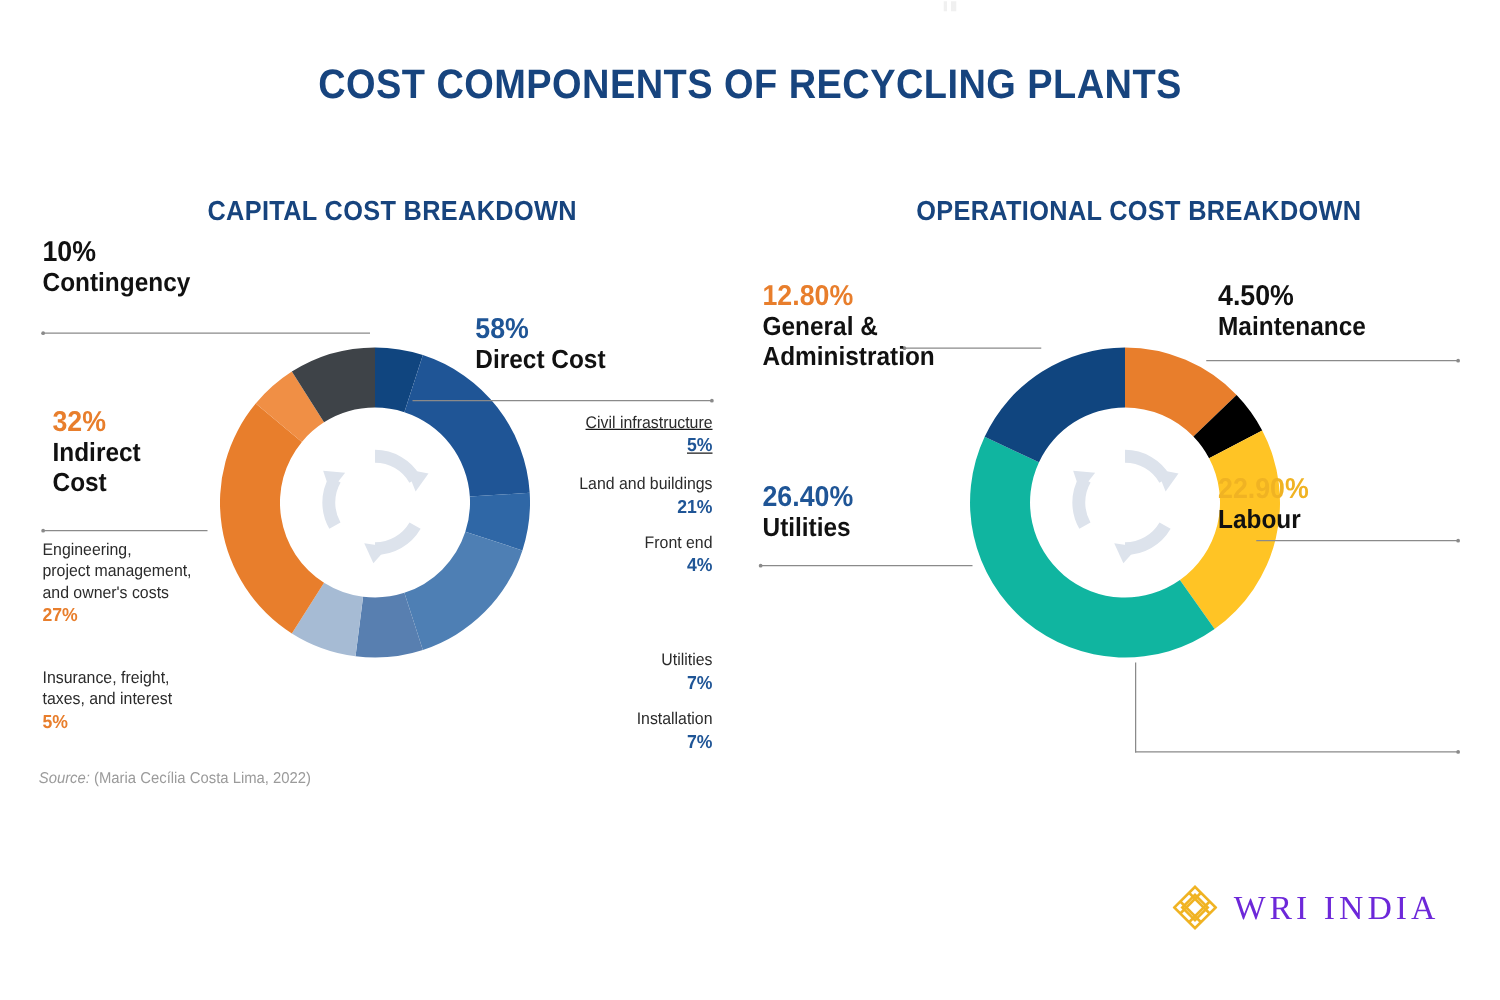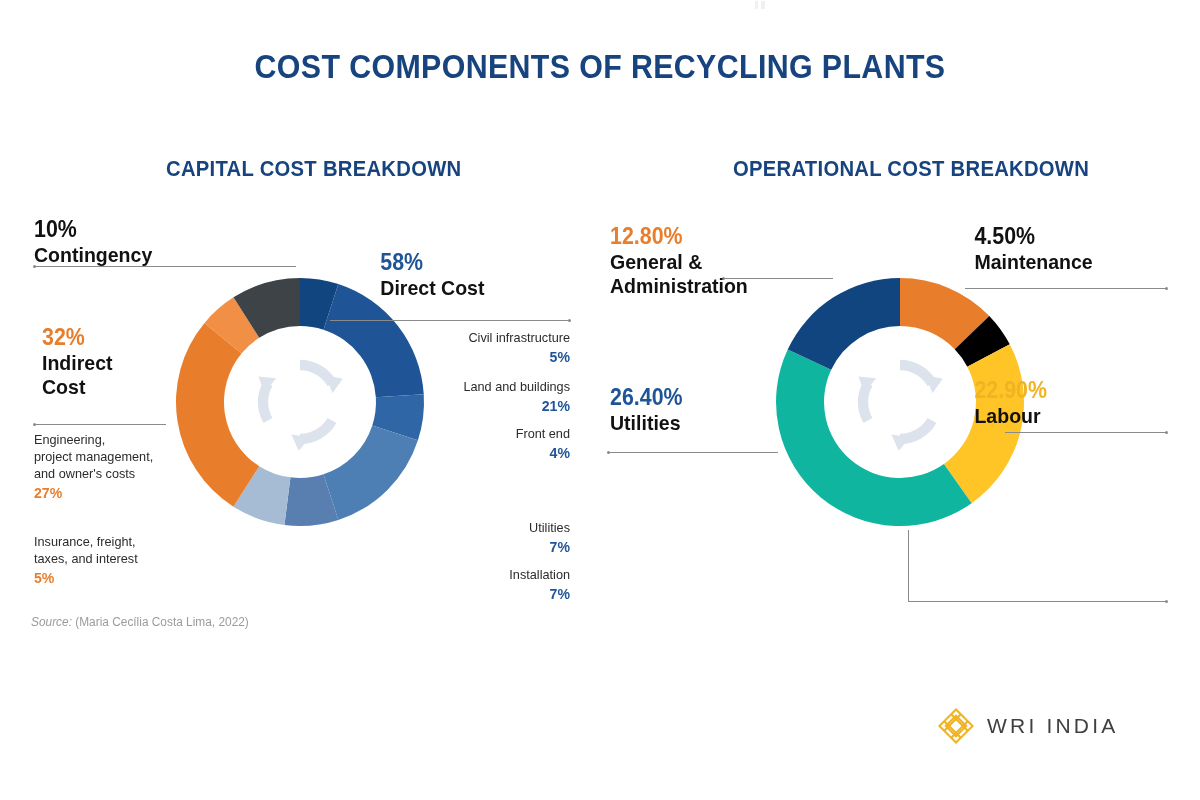--- a/index.html
+++ b/index.html
@@ -148,24 +148,24 @@
   .logo {
     position: absolute;
     left: 938px;
     top: 708px;
     display: flex;
     align-items: center;
     gap: 13px;
   }
   .logo .mark { width: 36px; height: 36px; display: block; }
   .logo .wordmark {
-    font-family: Liberation Sans, sans-serif;
-    font-size: 21px;
+    font-family: Liberation Serif, serif;
+    font-size: 27px;
     letter-spacing: 3.2px;
-    color: #404040;
+    color: #6d28d9;
     white-space: nowrap;
   }
   .top-artifact {
     position: absolute;
     left: 755px;
     top: 1px;
     width: 10px;
     height: 8px;
     opacity: 0.22;
     background: linear-gradient(90deg,#bbb 0 30%,transparent 30% 55%,#bbb 55% 100%);
@@ -229,21 +229,21 @@
 
   <div class="leader" style="left:34px;  top:266px; width:262px;"></div>
   <div class="leader-dot" style="left:33px; top:265px;"></div>
 
   <div class="leader" style="left:34px;  top:424px; width:132px;"></div>
   <div class="leader-dot" style="left:33px; top:423px;"></div>
 
   <div class="leader" style="left:330px; top:320px; width:240px;"></div>
   <div class="leader-dot" style="left:568px; top:319px;"></div>
 
-  <div class="callout l" style="left:34px; top:217px;">
+  <div class="callout l" style="left:34px; top:189px;">
     <div class="pct" style="color:#111111;">10%</div>
     <div class="name">Contingency</div>
   </div>
 
   <div class="callout l" style="left:42px; top:325px;">
     <div class="pct" style="color:#E87E2C;">32%</div>
     <div class="name">Indirect</div>
     <div class="name">Cost</div>
   </div>
 
@@ -258,21 +258,21 @@
     <div class="slabel">and owner's costs</div>
     <div class="sval" style="color:#E87E2C;">27%</div>
   </div>
 
   <div class="subitem l" style="left:34px; top:502px; width:160px;margin-top:32px;">
     <div class="slabel">Insurance, freight,</div>
     <div class="slabel">taxes, and interest</div>
     <div class="sval" style="color:#E87E2C;">5%</div>
   </div>
 
-  <div class="subitem r" style="left:400px; top:330px; width:170px;">
+  <div class="subitem r" style="left:400px; top:330px; width:170px;text-decoration:underline;">
     <div class="slabel">Civil infrastructure</div>
     <div class="sval" style="color:#1F5596;">5%</div>
   </div>
   <div class="subitem r" style="left:400px; top:379px; width:170px;">
     <div class="slabel">Land and buildings</div>
     <div class="sval" style="color:#1F5596;">21%</div>
   </div>
   <div class="subitem r" style="left:400px; top:426px; width:170px;text-align:right;">
     <div class="slabel">Front end</div>
     <div class="sval" style="color:#1F5596;">4%</div>

